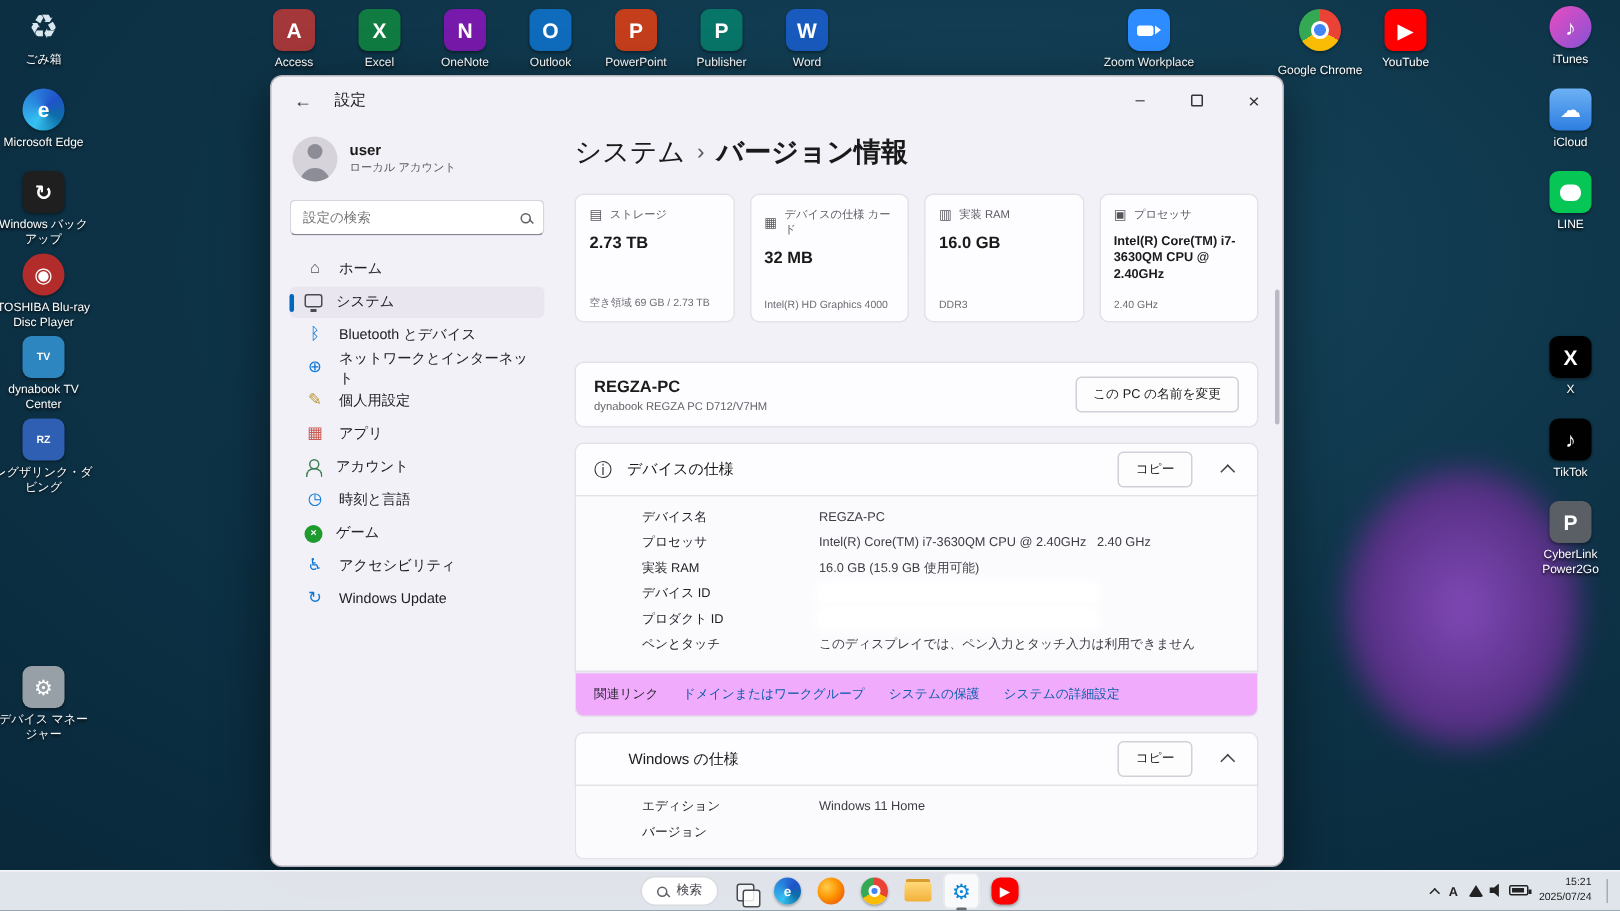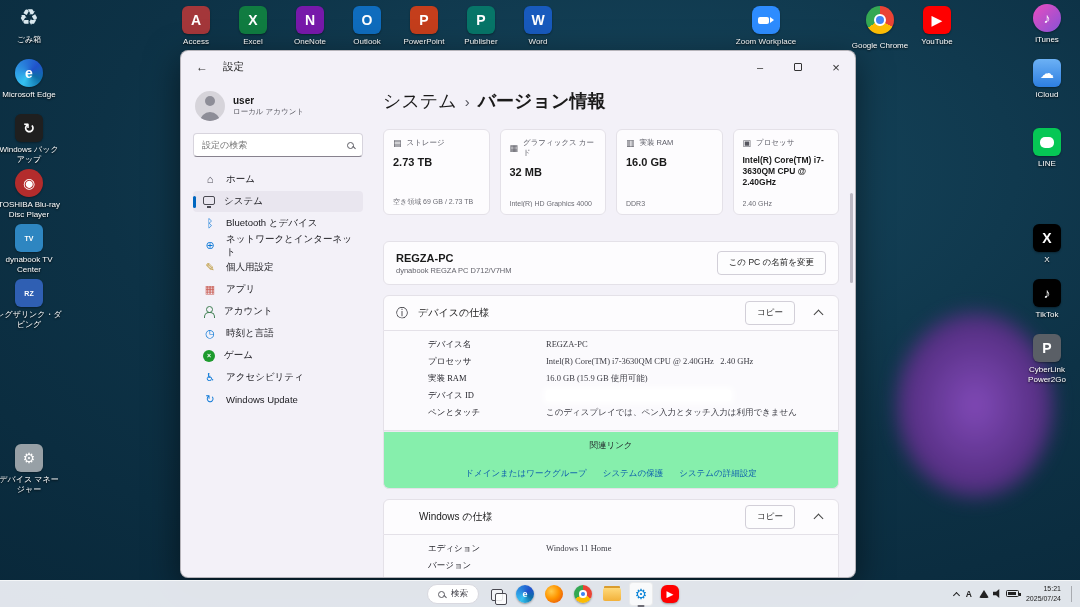--- a/index.html
+++ b/index.html
@@ -92,26 +92,26 @@
   .pcname { font-size:11px; font-weight:bold; color:#1a1a1a; }
   .pcmodel { font-size:7.5px; color:#63636b; margin-top:2px; }
   .btn { margin-left:auto; padding:5px 11px; border:1px solid #d2cfd8; border-radius:4px; background:#fdfdfe; font-size:8.5px; color:#1a1a1a; cursor:default; font-family:inherit; }
   .exp { margin-top:10px; }
   .exph { background:#fdfcfe; border:1px solid #e4e1e8; border-radius:6px 6px 0 0; height:36px; display:flex; align-items:center; padding:0 12px; gap:10px; }
   .exptitle { font-size:10px; color:#1a1a1a; }
   .exph .btn { margin-left:auto; }
   .chup { width:7px; height:7px; border-left:1.5px solid #444; border-top:1.5px solid #444; transform:rotate(45deg); margin:3px 4px 0 10px; }
   .expb { background:#fbfafd; border:1px solid #e4e1e8; border-top:none; padding:8px 12px 6px 44px; }
   .expb.last { border-radius:0 0 6px 6px; }
-  .srow { display:flex; font-size:8.5px; margin-bottom:6px; line-height:1.3;font-family:Liberation Serif, serif; }
+  .srow { display:flex; font-size:8.5px; margin-bottom:6px; line-height:1.3; }
   .slabel { width:118px; flex:none; color:#1f1f26; }
   .sval { flex:1; color:#3c3c44; }
   .blurbox { width:185px; height:11px; background:#fff; border-radius:2px; box-shadow:0 0 7px 3px rgba(255,255,255,.95); }
-  .related { display:flex; align-items:center; gap:16px; padding:8px 12px; font-size:8.5px; background:#86efac;
-             border:1px solid #e4e1e8; border-top:1px solid #edeaf2; border-radius:0 0 6px 6px;flex-direction:column; }
+  .related { display:flex; align-items:center; gap:16px; padding:8px 12px; font-size:8.5px; background:#f0abfc;
+             border:1px solid #e4e1e8; border-top:1px solid #edeaf2; border-radius:0 0 6px 6px; }
   .rlab { color:#1f1f26; }
   .rlink { color:#0b5cad; text-decoration:none; cursor:pointer; }
   .ibadge { font-size:12px; color:#2a2a30; line-height:1; }
   .scrollthumb { position:absolute; right:2px; top:110px; width:3px; height:90px; background:#bcb9c4; border-radius:2px; }
   
   .taskbar { position:absolute; left:0; right:0; bottom:0; height:27px; background:rgba(241,243,249,.93);
              border-top:1px solid rgba(255,255,255,.65); display:flex; align-items:center; justify-content:center; gap:5px; }
   .tbicon { width:24px; height:24px; border-radius:4px; display:flex; align-items:center; justify-content:center; position:relative; cursor:default; }
   .tbicon.active { background:rgba(255,255,255,.8); box-shadow:inset 0 0 0 1px rgba(0,0,0,.06); }
   .tbicon.active::after { content:''; position:absolute; bottom:-1px; left:50%; transform:translateX(-50%); width:7px; height:2px; border-radius:2px; background:#6b6b74; }
@@ -183,21 +183,21 @@
         <b>⚙</b>
       </span><div class="dlabel">デバイス マネージャー</div></div>
   </div>
 <div id="right-icons">
     <div class="dicon" style="left: 1014px; top: 4px;"><span class="ap " style="height: 28px; width: 28px; font-size: 14px; background: linear-gradient(135deg, rgb(234, 76, 192), rgb(134, 82, 214)); border-radius: 50%;">
         <b>♪</b>
       </span><div class="dlabel">iTunes</div></div>
     <div class="dicon" style="left: 1014px; top: 59px;"><span class="ap " style="height: 28px; width: 28px; font-size: 14px; background: linear-gradient(rgb(108, 177, 245), rgb(45, 126, 224));">
         <b>☁</b>
       </span><div class="dlabel">iCloud</div></div>
-    <div class="dicon" style="left: 1014px; top: 128px;"><span class="ap ap-line" style="height: 28px; width: 28px; font-size: 14px;"></span><div class="dlabel">LINE</div></div>
+    <div class="dicon" style="left: 1014px; top: 114px;"><span class="ap ap-line" style="height: 28px; width: 28px; font-size: 14px;"></span><div class="dlabel">LINE</div></div>
     <div class="dicon" style="left: 1072px; top: 169px; font-style: italic;"><span class="ap ap-insta" style="height: 28px; width: 28px; font-size: 14px;"></span><div class="dlabel">Instagram</div></div>
     <div class="dicon" style="left: 1014px; top: 224px;"><span class="ap " style="height: 28px; width: 28px; font-size: 14px; background: rgb(0, 0, 0);">
         <b>X</b>
       </span><div class="dlabel">X</div></div>
     <div class="dicon" style="left: 1014px; top: 279px;"><span class="ap " style="height: 28px; width: 28px; font-size: 14px; background: rgb(1, 1, 1);">
         <b>♪</b>
       </span><div class="dlabel">TikTok</div></div>
     <div class="dicon" style="left: 1014px; top: 334px;"><span class="ap " style="height: 28px; width: 28px; font-size: 14px; background: rgb(90, 95, 102);">
         <b>P</b>
       </span><div class="dlabel">CyberLink Power2Go</div></div>
@@ -292,21 +292,21 @@
             <div class="clabel">
               <span class="cicon">▤</span>
               <span>ストレージ</span>
             </div>
             <div class="cval">2.73 TB</div>
             <div class="csub">空き領域 69 GB / 2.73 TB</div>
           </div>
           <div class="card">
             <div class="clabel">
               <span class="cicon">▦</span>
-              <span>グラフィックス カード</span>
+              <span>デバイスの仕様 カード</span>
             </div>
             <div class="cval">32 MB</div>
             <div class="csub">Intel(R) HD Graphics 4000</div>
           </div>
           <div class="card">
             <div class="clabel">
               <span class="cicon">▥</span>
               <span>実装 RAM</span>
             </div>
             <div class="cval">16.0 GB</div>
@@ -344,20 +344,24 @@
             <div class="srow">
               <span class="slabel">プロセッサ</span>
               <span class="sval">Intel(R) Core(TM) i7-3630QM CPU @ 2.40GHz&nbsp;&nbsp;&nbsp;2.40 GHz</span>
             </div>
             <div class="srow">
               <span class="slabel">実装 RAM</span>
               <span class="sval">16.0 GB (15.9 GB 使用可能)</span>
             </div>
             <div class="srow">
               <span class="slabel">デバイス ID</span>
+              <span class="blurbox"></span>
+            </div>
+            <div class="srow">
+              <span class="slabel">プロダクト ID</span>
               <span class="blurbox"></span>
             </div>
             <div class="srow">
               <span class="slabel">ペンとタッチ</span>
               <span class="sval">このディスプレイでは、ペン入力とタッチ入力は利用できません</span>
             </div>
           </div>
         <div class="related">
           <span class="rlab">関連リンク</span>
           <span id="rel-links" style="display:flex;gap:16px;">

